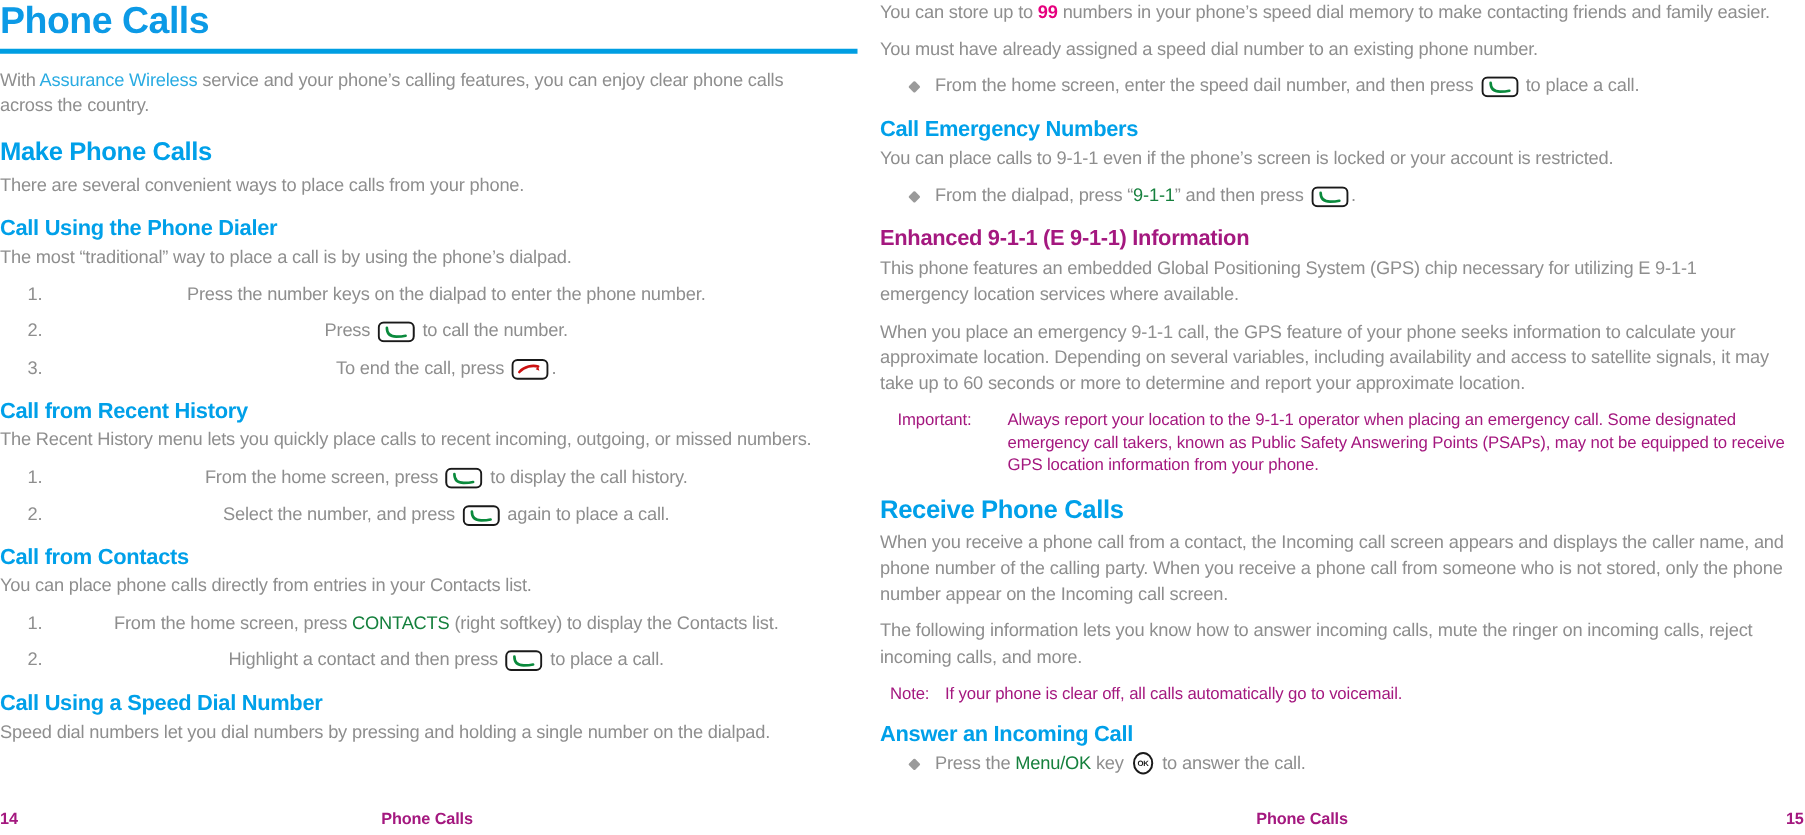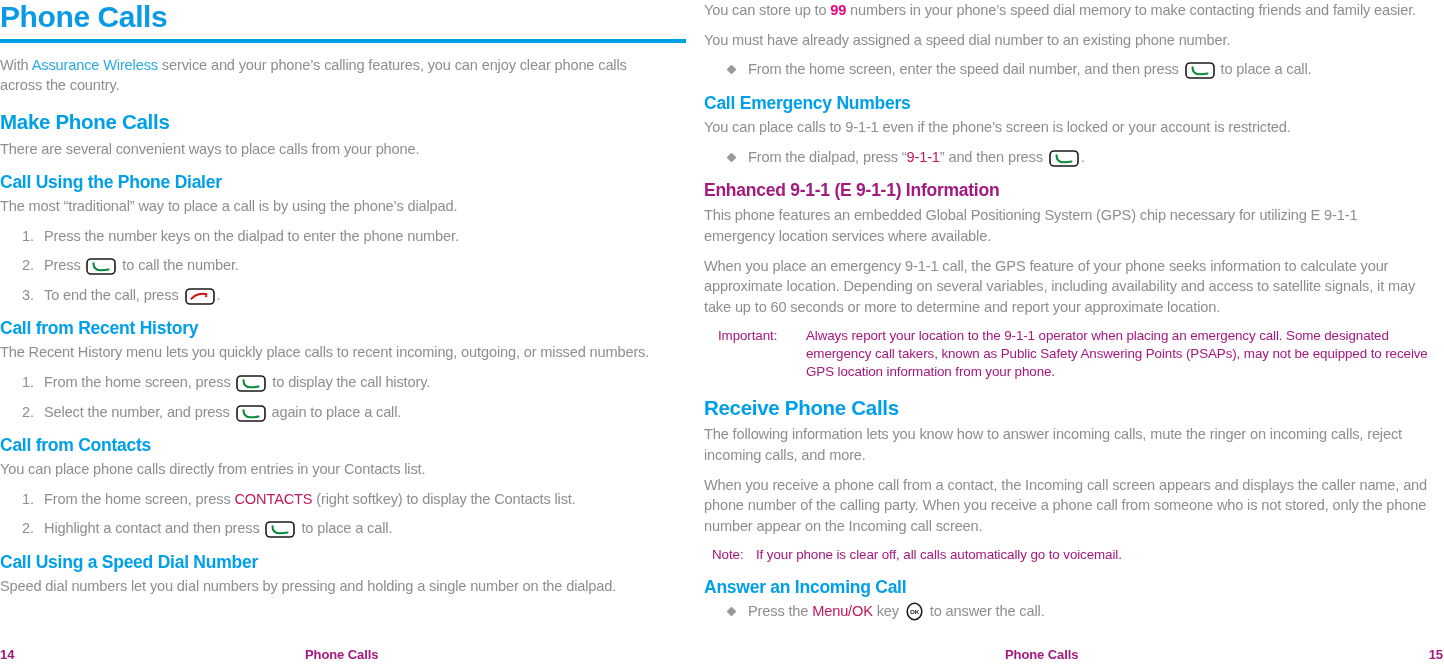--- a/index.html
+++ b/index.html
@@ -70,28 +70,29 @@
   }
   p.body {
     color: #8e8e8e;
     font-size: 14.6px;
     line-height: 1.42;
     margin: 0 0 9px 0;
     letter-spacing: -0.15px;
   }
   .accent-blue { color: #29abe2; }
   .accent-magenta { color: #e6007e; font-weight: bold; }
-  .accent-blue-b { color: #be185d; }
+  .accent-blue-b { color: #15803d; }
 
   
   ol.steps {
     margin: 2px 0 4px 0;
     padding: 0;
     list-style: none;
     counter-reset: step;
+    text-align: center;
   }
   ol.steps > li {
     position: relative;
     color: #8e8e8e;
     font-size: 14.6px;
     line-height: 1.4;
     letter-spacing: -0.15px;
     padding-left: 44px;
     margin-bottom: 9px;
     min-height: 19px;
@@ -283,22 +284,22 @@
       <h3 class="h3-magenta">Enhanced 9-1-1 (E 9-1-1) Information</h3>
       <p class="body">This phone features an embedded Global Positioning System (GPS) chip necessary for utilizing E 9-1-1 emergency location services where available.</p>
       <p class="body">When you place an emergency 9-1-1 call, the GPS feature of your phone seeks information to calculate your approximate location. Depending on several variables, including availability and access to satellite signals, it may take up to 60 seconds or more to determine and report your approximate location.</p>
 
       <div class="notice notice-important">
         <span class="lbl">Important:</span>
         <span class="txt">Always report your location to the 9-1-1 operator when placing an emergency call. Some designated emergency call takers, known as Public Safety Answering Points (PSAPs), may not be equipped to receive GPS location information from your phone.</span>
       </div>
 
       <h2 class="h2">Receive Phone Calls</h2>
+      <p class="body">When you receive a phone call from a contact, the Incoming call screen appears and displays the caller name, and phone number of the calling party. When you receive a phone call from someone who is not stored, only the phone number appear on the Incoming call screen.</p>
       <p class="body">The following information lets you know how to answer incoming calls, mute the ringer on incoming calls, reject incoming calls, and more.</p>
-      <p class="body">When you receive a phone call from a contact, the Incoming call screen appears and displays the caller name, and phone number of the calling party. When you receive a phone call from someone who is not stored, only the phone number appear on the Incoming call screen.</p>
 
       <div class="notice notice-note">
         <span class="lbl">Note:</span>
         <span class="txt">If your phone is clear off, all calls automatically go to voicemail.</span>
       </div>
 
       <h3 class="h3">Answer an Incoming Call</h3>
 
       <ul class="bullets">
         <li><span class="dia"></span><span>Press the </span><span class="accent-blue-b">Menu/OK</span><span> key </span><span class="okkey"><svg width="19" height="19" viewBox="0 0 19 19">

